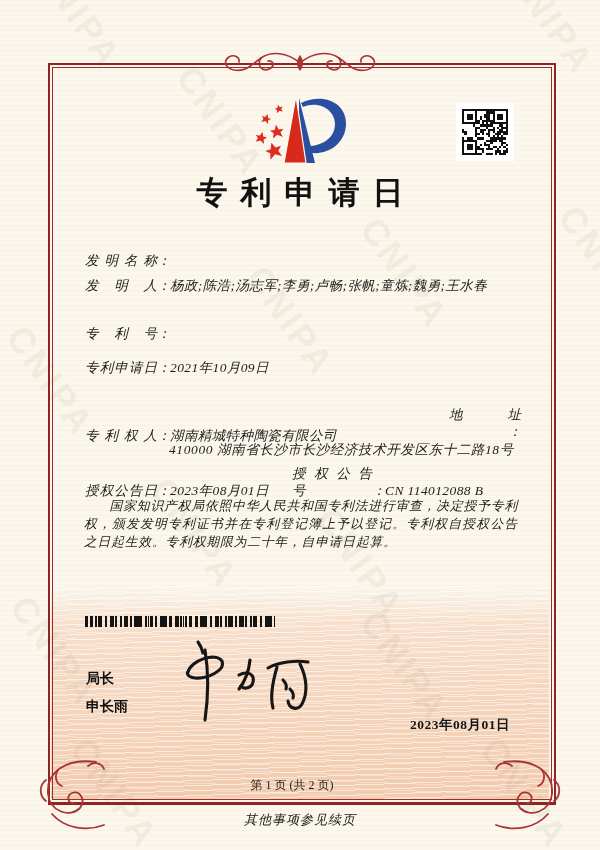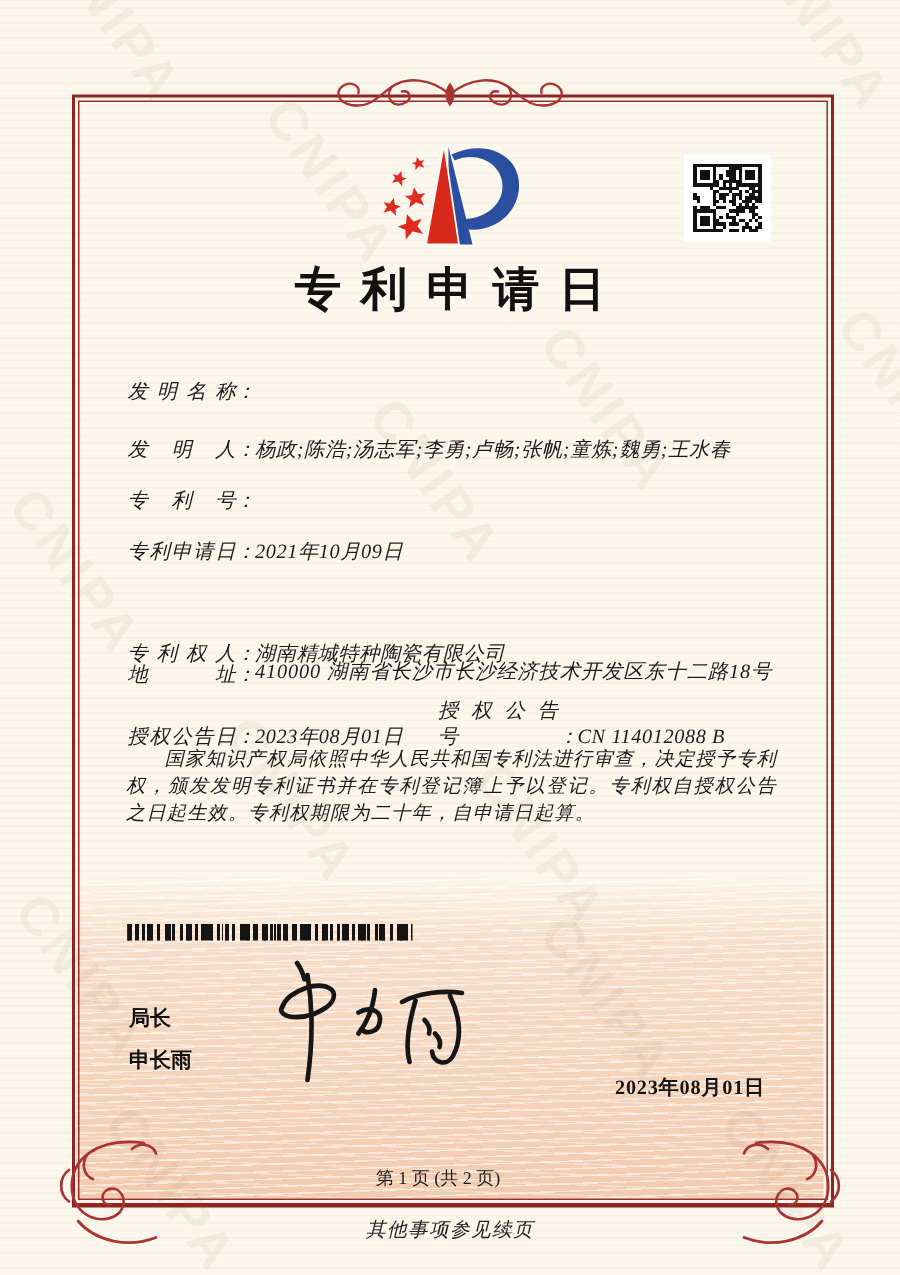--- a/index.html
+++ b/index.html
@@ -294,40 +294,40 @@
           <rect x="21" y="22" width="1" height="1" fill="#111"></rect>
         </svg>
     </div>
 
     <div class="title">专利申请日</div>
 
     <div class="frow" style="top:252px;">
       <span class="flabel">发 明 名 称</span>
         <span class="fcolon">：</span>
     </div>
-    <div class="frow" style="top:291px;">
+    <div class="frow" style="top:277px;">
       <span class="flabel">发 明 人</span>
         <span class="fcolon">：</span>
         <span class="fvalue">杨政;陈浩;汤志军;李勇;卢畅;张帆;童炼;魏勇;王水春</span>
     </div>
     <div class="frow" style="top:325px;">
       <span class="flabel">专 利 号</span>
         <span class="fcolon">：</span>
     </div>
     <div class="frow" style="top:359px;">
       <span class="flabel">专利申请日</span>
         <span class="fcolon">：</span>
         <span class="fvalue">2021年10月09日</span>
     </div>
     <div class="frow" style="top:393px;margin-top:34px;">
       <span class="flabel">专 利 权 人</span>
         <span class="fcolon">：</span>
         <span class="fvalue">湖南精城特种陶瓷有限公司</span>
     </div>
-    <div class="frow" style="top:438px;">
+    <div class="frow" style="top:406px;flex-direction:column;">
       <span class="flabel">地 址</span>
         <span class="fcolon">：</span>
         <span class="fvalue addr-value">410000 湖南省长沙市长沙经济技术开发区东十二路18号</span>
     </div>
     <div class="frow" style="top:465px;">
       <span class="flabel">授权公告日</span>
         <span class="fcolon">：</span>
         <span class="fvalue gval1">2023年08月01日</span>
         <span class="flabel2">授 权 公 告 号</span>
         <span class="fcolon">：</span>

